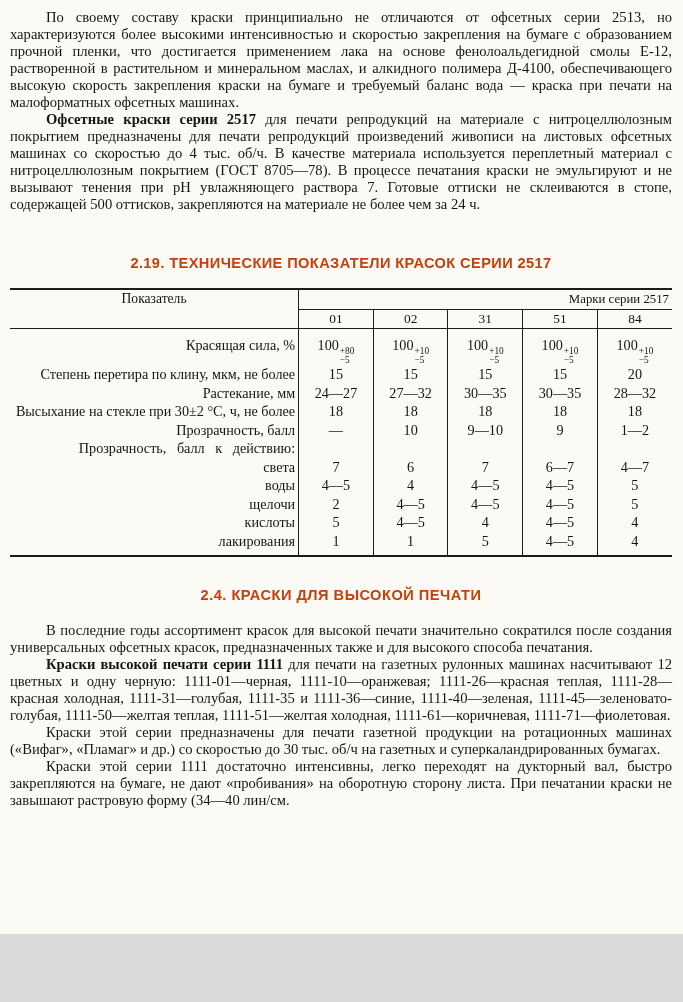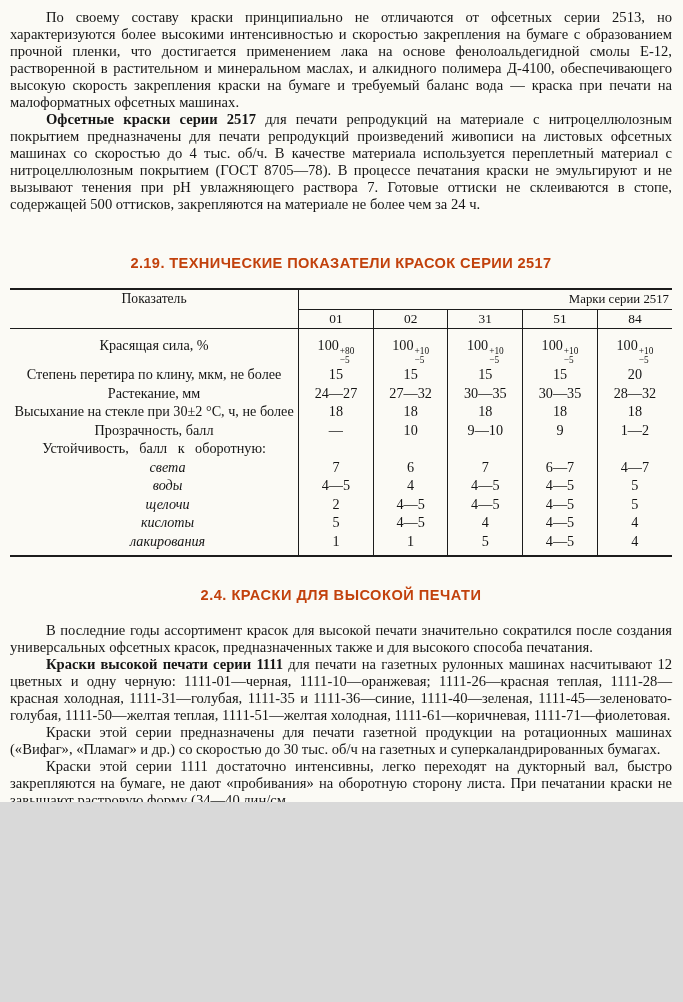--- a/index.html
+++ b/index.html
@@ -1,17 +1,17 @@
 <!DOCTYPE html>
 <html><head>
 <meta charset="utf-8">
 <style>
   html,body{margin:0;padding:0;background:#d9d9d9;}
   .page{
-    width:683px;height:802px;margin:0 auto;box-sizing:border-box;
+    width:683px;height:934px;margin:0 auto;box-sizing:border-box;
     background:#fbfaf5;color:#151515;
     font-family:"Liberation Serif", serif;
     font-size:14.6px;line-height:17px;
     padding:9px 11px 4px 10px;overflow:hidden;
   }
   .para{margin:0;text-indent:36px;text-align:justify;}
   .para b{font-weight:bold;}
   .table-title{
     margin:42px 0 16px 0;text-align:center;
     font-family:"Liberation Sans", sans-serif;
@@ -29,22 +29,22 @@
   }
   th.grouphead{
     text-align:right;font-size:12.8px;padding:3px 2px 3px 2px;
     border-left:1px solid #1c1c1c;border-bottom:1px solid #1c1c1c;
   }
   th.subhead{
     text-align:center;font-size:13.4px;padding:3px 2px 4px 2px;
     border-left:1px solid #1c1c1c;border-bottom:1.5px solid #1c1c1c;
   }
   td.vl{border-left:1px solid #1c1c1c;text-align:center;}
-  td.label{text-align:center;padding-left:2px;}
-  td.label.indent{padding-left:30px;font-style:italic;}
+  td.label{text-align:right;padding-left:2px;}
+  td.label.indent{padding-left:30px;}
   td.label.spread{word-spacing:7px;}
   tbody tr:first-child td{padding-top:8px;}
   tbody tr:last-child td{padding-bottom:6px;}
   .tol{white-space:nowrap;}
   .stk{
     display:inline-flex;flex-direction:column;vertical-align:-4px;
     font-size:9.3px;line-height:8.6px;margin-left:1px;text-align:left;
   }
   .section-heading{
     margin:30px 0 18px 0;text-align:center;
@@ -135,21 +135,21 @@
         </tr>
         <tr>
           <td class="label">Прозрачность, балл</td>
           <td class="vl">—</td>
           <td class="vl">10</td>
           <td class="vl">9—10</td>
           <td class="vl">9</td>
           <td class="vl">1—2</td>
         </tr>
         <tr>
-          <td class="label spread">Устойчивость, балл к оборотную:</td>
+          <td class="label spread">Прозрачность, балл к действию:</td>
           <td class="vl"></td>
           <td class="vl"></td>
           <td class="vl"></td>
           <td class="vl"></td>
           <td class="vl"></td>
         </tr>
         <tr>
           <td class="label indent">света</td>
           <td class="vl">7</td>
           <td class="vl">6</td>

